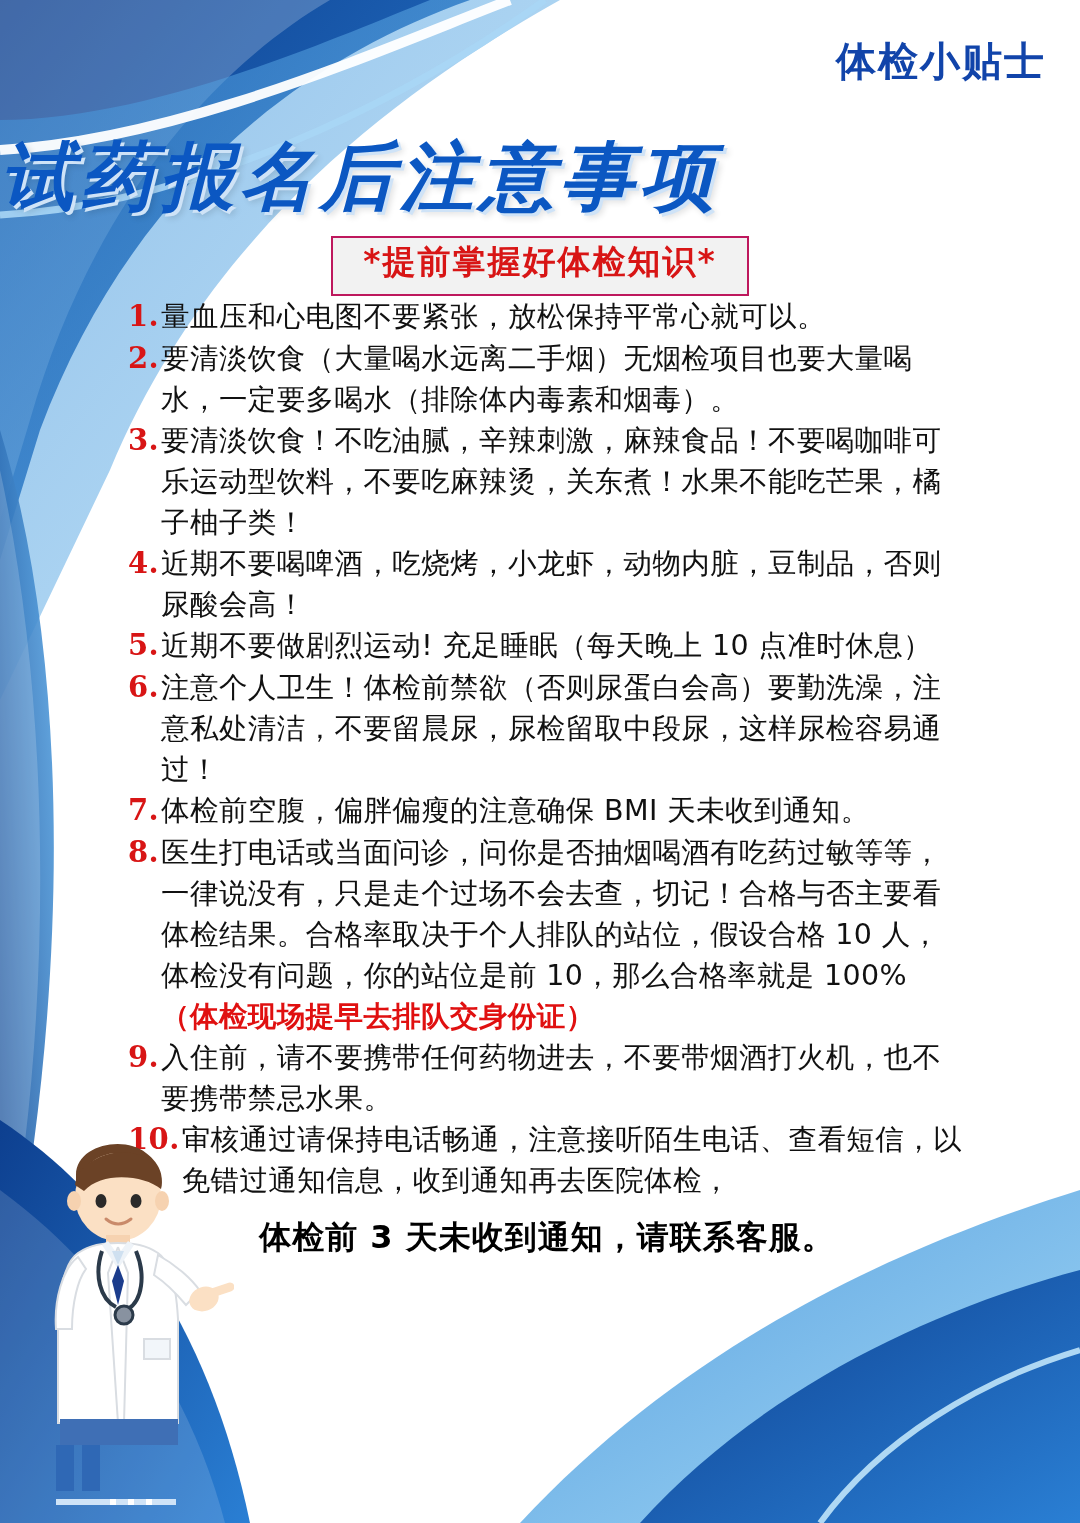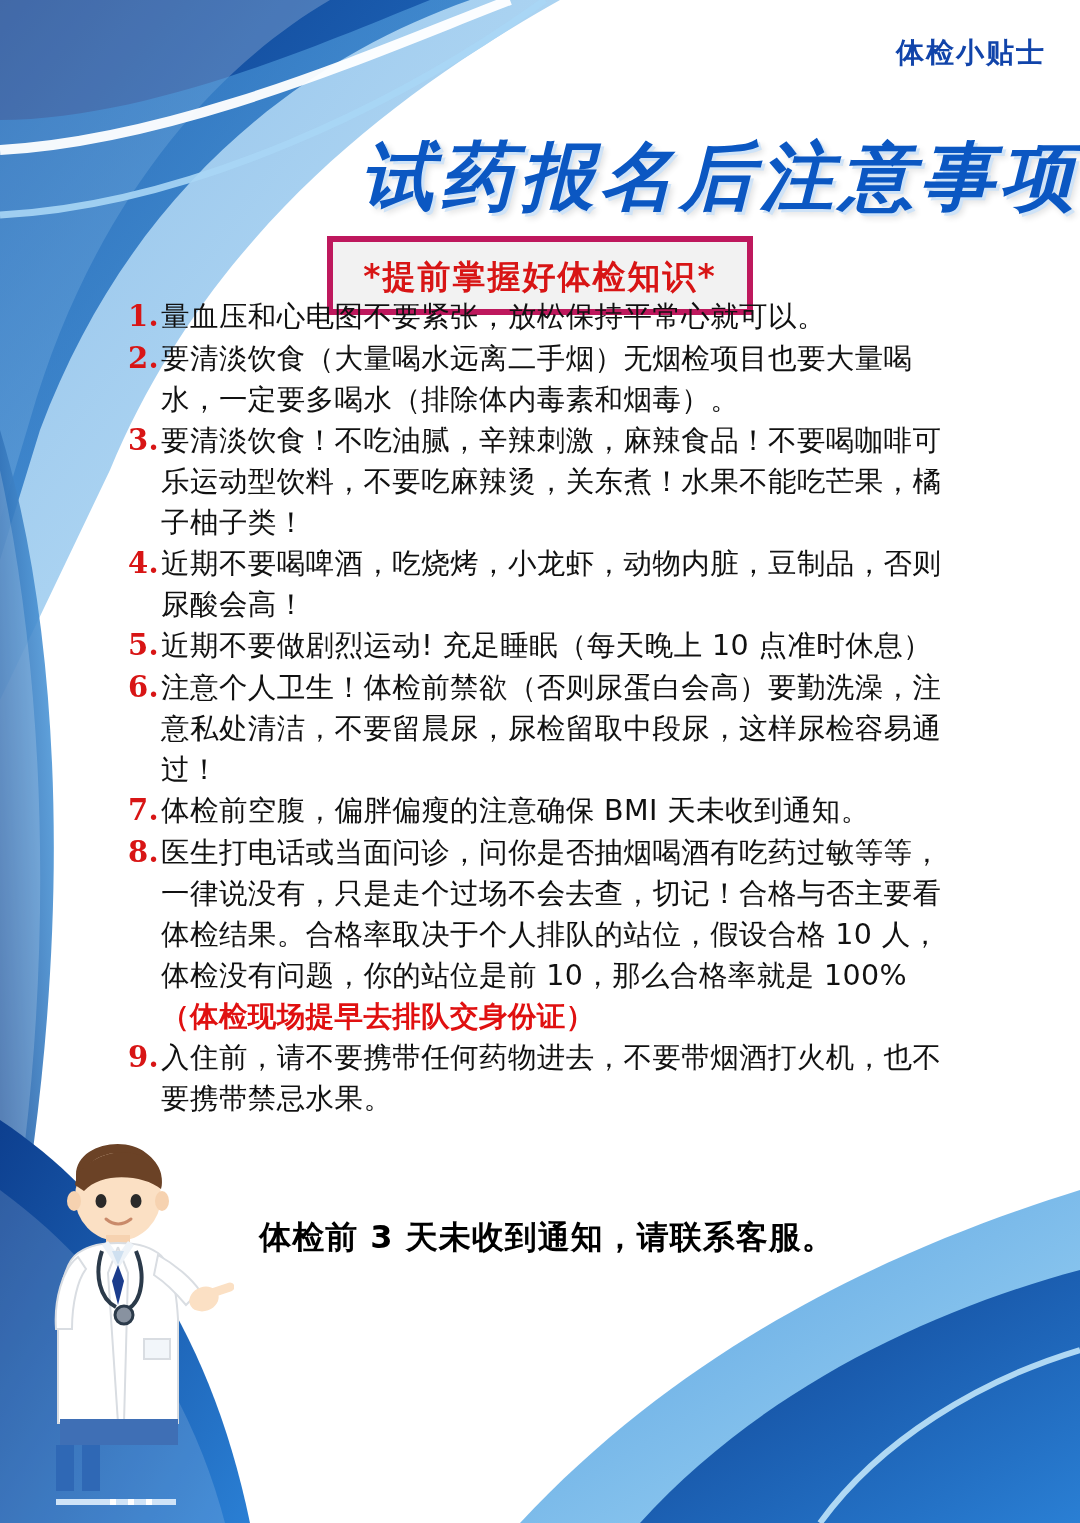--- a/index.html
+++ b/index.html
@@ -26,51 +26,51 @@
     left: 0; top: 0;
     width: 1080px;
     height: 1523px;
   }
   
   .corner-title {
     position: absolute;
     right: 34px;
     top: 34px;
     font-family: "DejaVu Sans", "Liberation Sans", sans-serif;
-    font-size: 28px;
+    font-size: 40px;
     font-weight: bold;
     color: #1144aa;
     letter-spacing: 2px;
     text-shadow: 1px 1px 0 #ffffff;
   }
   .main-title {
     position: absolute;
     left: 0;
     right: 0;
     top: 128px;
-    text-align: right;
+    text-align: left;
     font-family: "DejaVu Serif", "Liberation Serif", serif;
     font-size: 74px;
     font-weight: bold;
     font-style: italic;
     color: #0b57c2;
     letter-spacing: 6px;
     text-shadow: 3px 3px 0 #cfe3f7, 5px 5px 6px rgba(0,0,0,0.12);
   }
   .subtitle-wrap {
     position: absolute;
     left: 0;
     right: 0;
     top: 236px;
     text-align: center;
   }
   .subtitle {
     display: inline-block;
-    padding: 13px 30px 9px 30px;
-    border: 6px solid #be185d;
+    padding: 2px 30px 9px 30px;
+    border: 2px solid #be185d;
     background: #f2f2f2;
     font-family: "DejaVu Sans", "Liberation Sans", sans-serif;
     font-size: 33px;
     font-weight: bold;
     color: #d81515;
     letter-spacing: 2px;
   }
   
   .content {
     position: absolute;
@@ -222,20 +222,24 @@
     <div class="item">
       <span class="num">8.</span>
       <span class="txt"><span>医生打电话或当面问诊，问你是否抽烟喝酒有吃药过敏等等，一律说没有，只是走个过场不会去查，切记！合格与否主要看体检结果。合格率取决于个人排队的站位，假设合格 10 人，体检没有问题，你的站位是前 10，那么合格率就是 100% </span><span class="red">（体检现场提早去排队交身份证）</span></span>
     </div>
 
     <div class="item">
       <span class="num">9.</span>
       <span class="txt">入住前，请不要携带任何药物进去，不要带烟酒打火机，也不要携带禁忌水果。</span>
     </div>
 
+    <div class="item">
+      <span class="num">10.</span>
+      <span class="txt">审核通过请保持电话畅通，注意接听陌生电话、查看短信，以免错过通知信息，收到通知再去医院体检，</span>
+    </div>
 
   </div>
 
   <div class="footnote">体检前 3 天未收到通知，请联系客服。</div>
 
   <svg class="doctor" viewBox="0 0 210 330">
 
     <path d="M52,52 C52,22 100,12 122,30 C138,42 140,56 136,66 L52,66 Z" fill="#6b4226"></path>
 
     <ellipse cx="94" cy="74" rx="43" ry="44" fill="#fbe0c4"></ellipse>

